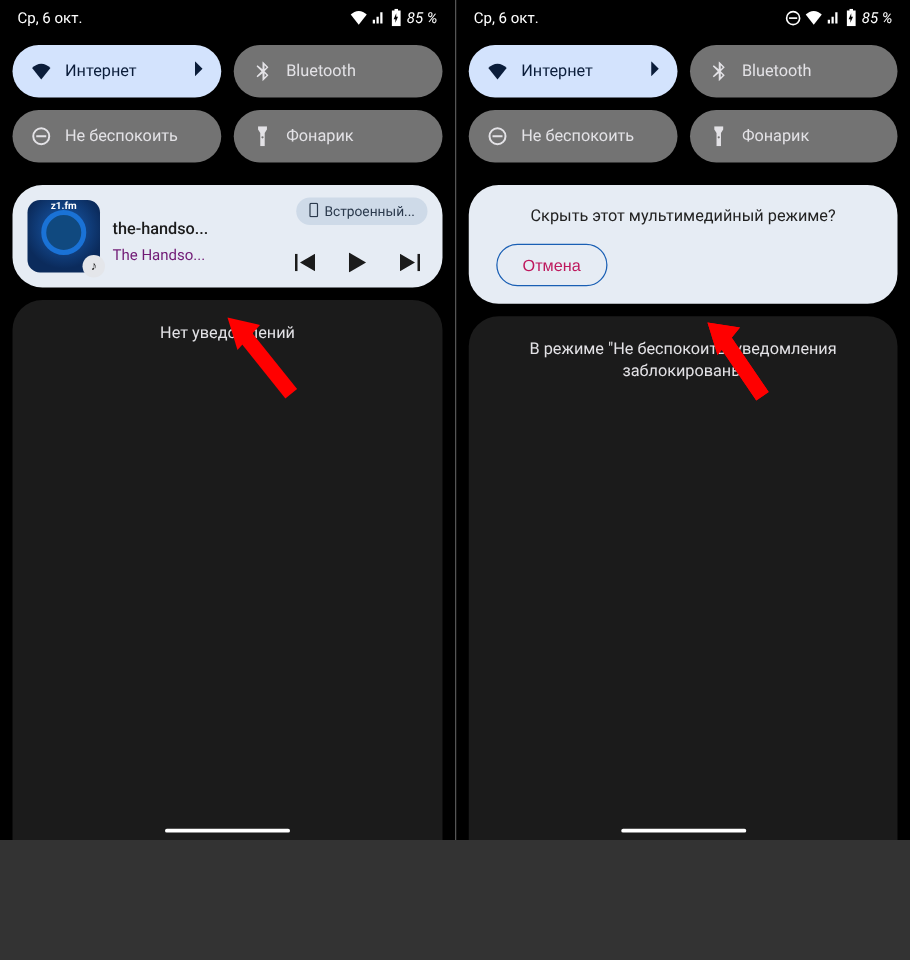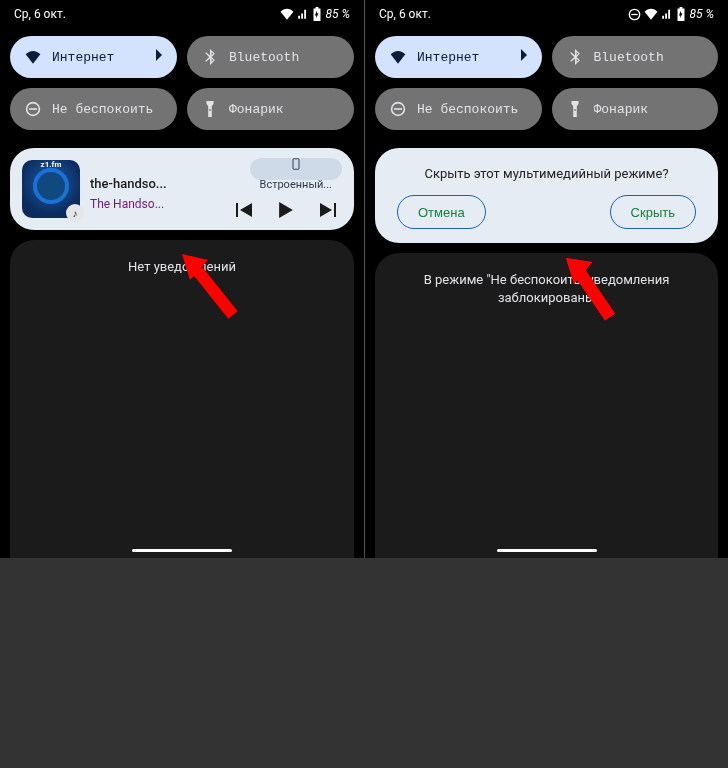--- a/index.html
+++ b/index.html
@@ -5,42 +5,42 @@
   * { box-sizing: border-box; margin: 0; padding: 0; }
   body {
     background: #333;
     font-family: -apple-system, Roboto, sans-serif;
     width: 728px;
     height: 768px;
     display: flex;
   }
   .screen {
     width: 364px;
-    height: 558px;
+    height: 672px;
     background: #000;
     position: relative;
     overflow: hidden;
   }
   .screen + .screen { border-left: 1px solid #555; }
 
   .statusbar {
     height: 28px;
     display: flex;
     align-items: center;
     justify-content: space-between;
     padding: 0 14px;
     color: #fff;
     font-size: 12px;
     font-weight: 400;
   }
   .status-right { display: flex; align-items: center; gap: 3px; font-style: italic; }
   .status-icon { display:inline-flex; align-items:center; }
 
   .qs-area { padding: 8px 10px; }
-  .qs-row { display: flex; gap: 10px; margin-bottom: 10px; font-family: Liberation Mono, monospace; }
+  .qs-row { display: flex; gap: 10px; margin-bottom: 10px; }
   .qs-pill {
     flex: 1;
     height: 42px;
     border-radius: 21px;
     background: #737373;
     color: #e3e2e6;
     display: flex;
     align-items: center;
     padding: 0 14px;
     font-size: 13px;
@@ -82,40 +82,40 @@
     display:flex;align-items:center;justify-content:center;
     font-size:10px;color:#1b1b1b;
   }
   .media-texts { flex:1; min-width:0; }
   .media-title { font-size:13px; font-weight:500; color:#1b1b1b; white-space:nowrap; overflow:hidden; text-overflow:ellipsis; margin-top:16px;}
   .media-sub { font-size:12px; color:#701a75; white-space:nowrap; overflow:hidden; text-overflow:ellipsis; margin-top:6px;}
   .output-chip {
     position:absolute; top:10px; right:12px;
     background:#cedae8; border-radius:12px; height:22px;
     padding:0 10px; display:flex; align-items:center; gap:5px;
-    font-size:11px; color:#2b3a4d;flex-direction:column;
+    font-size:11px; color:#2b3a4d;
   }
   .media-controls{
     position:absolute; right:16px; bottom:10px;
     display:flex; gap:22px; align-items:center;
   }
   .mc-btn{ width:20px; height:20px; display:flex; align-items:center; justify-content:center; }
 
   .dialog-card{
     margin: 0 10px 10px;
     background:#e6ecf4;
     border-radius:24px;
     padding:18px 16px 14px;
     text-align:center;
     position:relative;
   }
   .dialog-text{ font-size:13px; color:#222; margin-bottom:14px; }
   .dlg-row{ display:flex; justify-content:space-between; padding:0 6px; }
   .dlg-btn{
-    border:1px solid #1a5fb4; color:#15803d; background:transparent;
+    border:1px solid #1a5fb4; color:#be185d; background:transparent;
     border-radius:18px; height:34px; padding:0 20px; font-size:13px;
   }
 
   .shade-bottom{
     margin:10px;
     background:#1b1b1b;
     border-radius:24px 24px 0 0;
     height:440px;
     padding-top:18px;
     color:#e3e2e6;
@@ -326,21 +326,20 @@
         </span>
         <span class="qs-label">Фонарик</span>
       </div>
     </div>
   </div>
 
   <div class="dialog-card">
     <div class="dialog-text">Скрыть этот мультимедийный режиме?</div>
     <div class="dlg-row">
       <button class="dlg-btn">Отмена</button>
-      <button class="dlg-btn">Скрыть</button>
     </div>
   </div>
 
   <div class="shade-bottom">
     <div class="shade-msg">В режиме "Не беспокоить" уведомления заблокированы</div>
   </div>
 
   <svg class="arrow" style="left:560px; top:252px; position:fixed;" viewBox="0 0 60 70">
     <path d="M50 65 L18 18" stroke="#ff0000" stroke-width="12" fill="none"></path>
     <path d="M6 6 L32 10 L14 32 Z" fill="#ff0000"></path>

